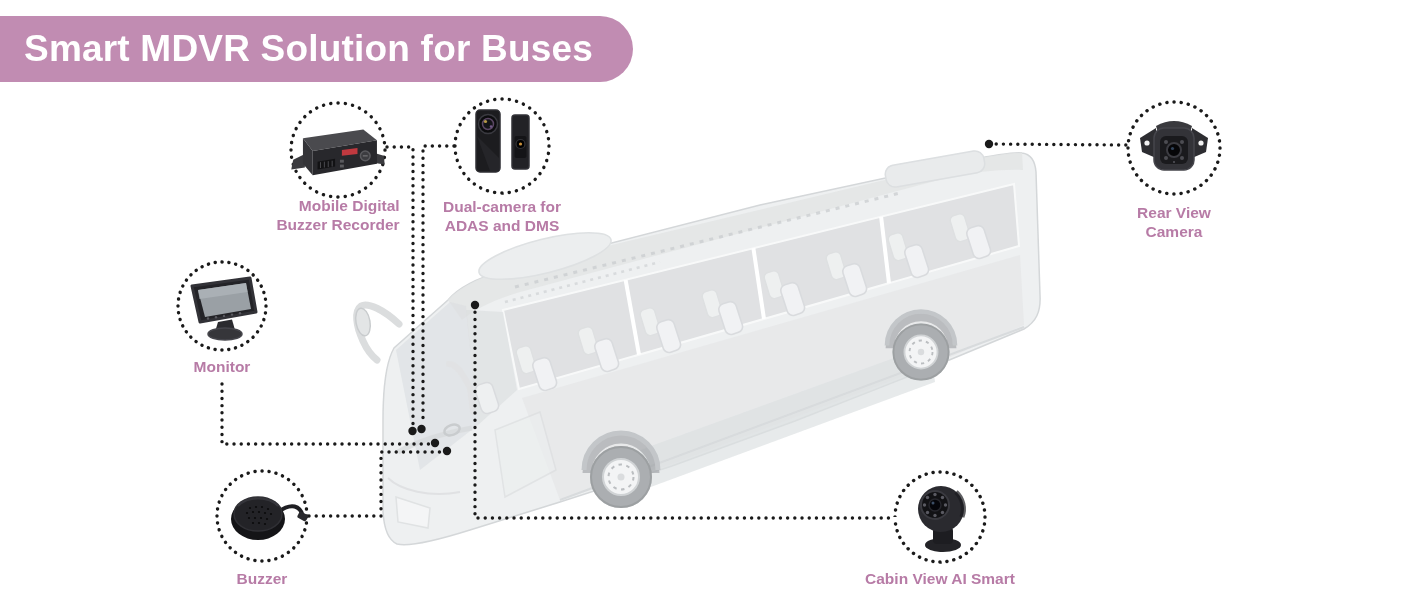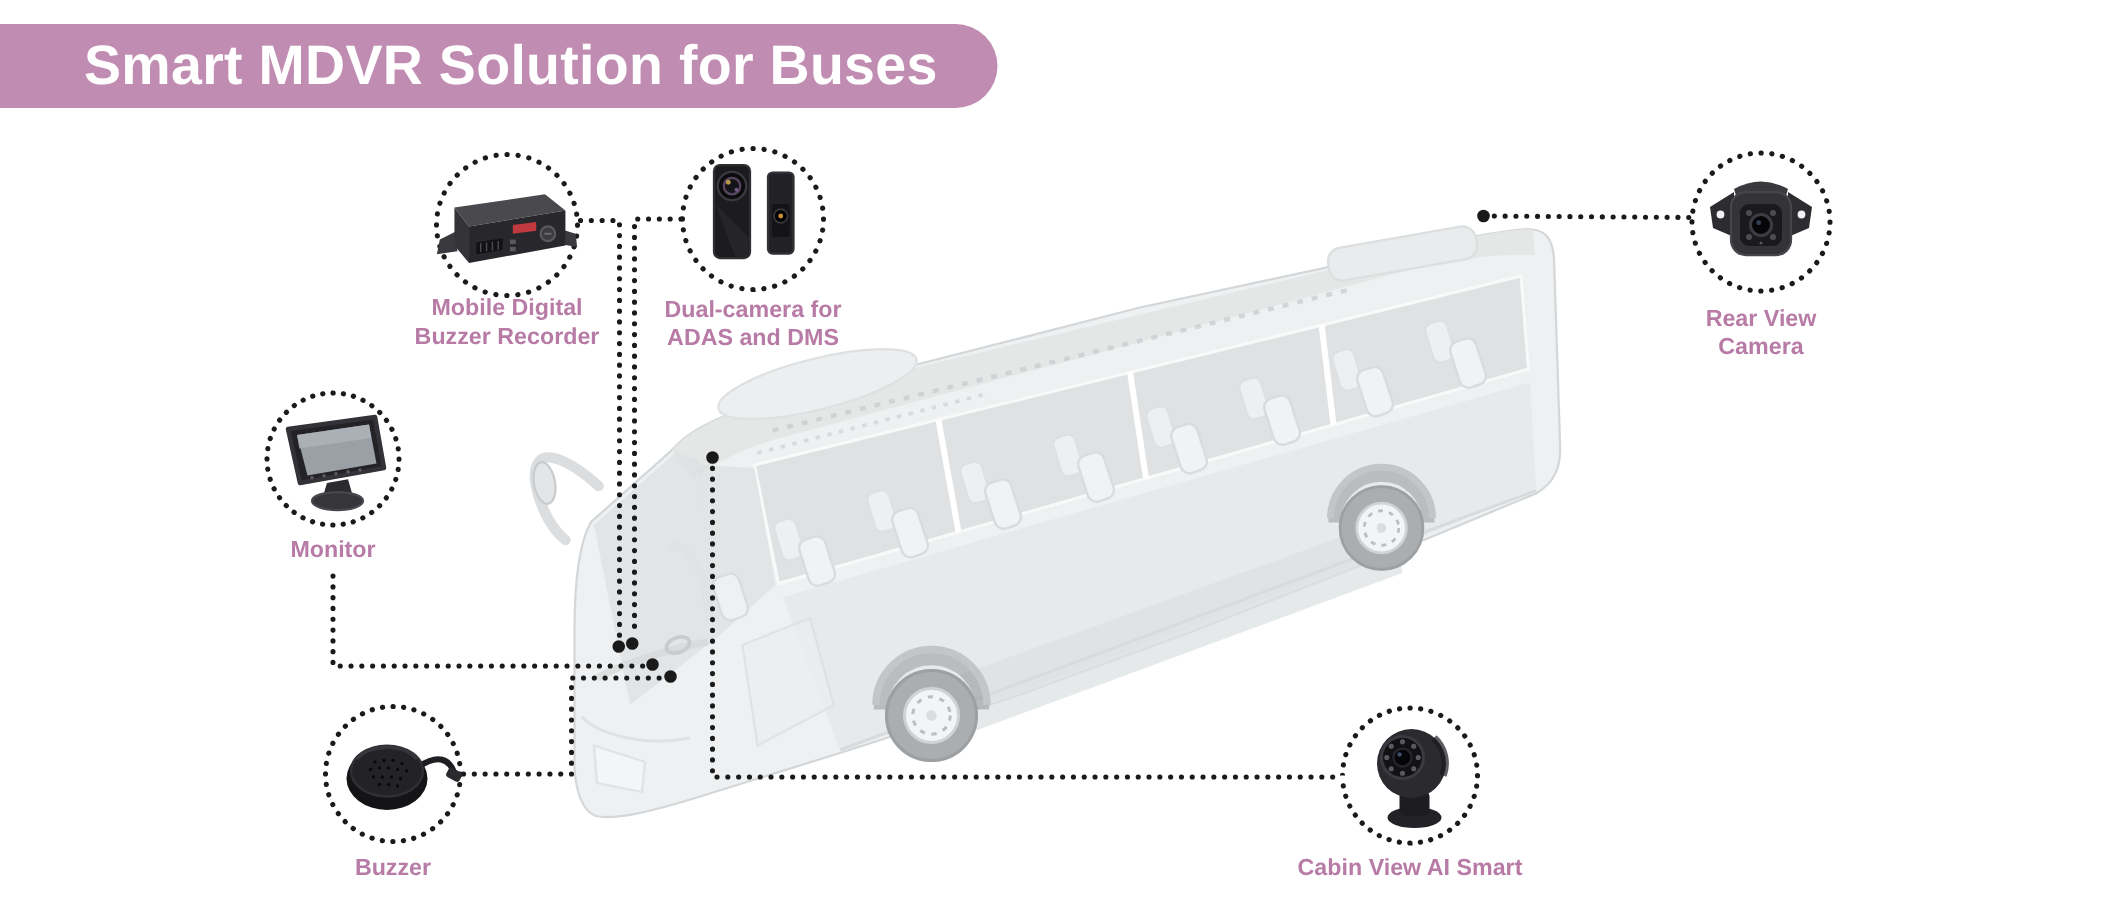--- a/index.html
+++ b/index.html
@@ -2,23 +2,23 @@
 <html><head>
 <meta charset="utf-8">
 <style>
   html,body{margin:0;padding:0;background:#fff;}
   .canvas{
     position:relative;width:1401px;height:600px;background:#ffffff;
     font-family:"Liberation Sans", sans-serif;overflow:hidden;
   }
   .scene{position:absolute;left:0;top:0;}
   .banner{
-    position:absolute;left:0;top:16px;height:56px;
+    position:absolute;left:0;top:16px;height:66px;
     background:#c18cb2;border-radius:0 33px 33px 0;
-    display:flex;align-items:center;padding:0 40px 0 56px;
+    display:flex;align-items:center;padding:0 40px 0 24px;
   }
   .banner .title{
     color:#ffffff;font-size:37px;font-weight:bold;letter-spacing:.2px;white-space:nowrap;
   }
   .label{
     position:absolute;transform:translateX(-50%);text-align:center;
     color:#b77ba6;font-size:15.5px;font-weight:bold;line-height:19px;white-space:nowrap;
   }
   .label span{display:block;}
   .device{position:absolute;display:flex;align-items:center;justify-content:center;}
@@ -260,21 +260,21 @@
           <circle cx="43.5" cy="28" r="1.7"></circle>
         <circle cx="40.5" cy="35.5" r="1.7"></circle>
           <circle cx="33" cy="38.5" r="1.7"></circle>
           <circle cx="25.5" cy="35.5" r="1.7"></circle>
         <circle cx="22.5" cy="28" r="1.7"></circle>
           <circle cx="25.5" cy="20.5" r="1.7"></circle>
       </g>
     </svg>
   </div>
 
-  <div class="label" style="left:338px;top:196px;">
+  <div class="label" style="left:338px;top:196px;text-align:right;">
     <span>Mobile Digital</span>
     <span>Buzzer Recorder</span>
   </div>
   <div class="label" style="left:502px;top:197px;">
     <span>Dual-camera for</span>
     <span>ADAS and DMS</span>
   </div>
   <div class="label" style="left:1174px;top:203px;text-align:center;">
     <span>Rear View</span>
     <span>Camera</span>

